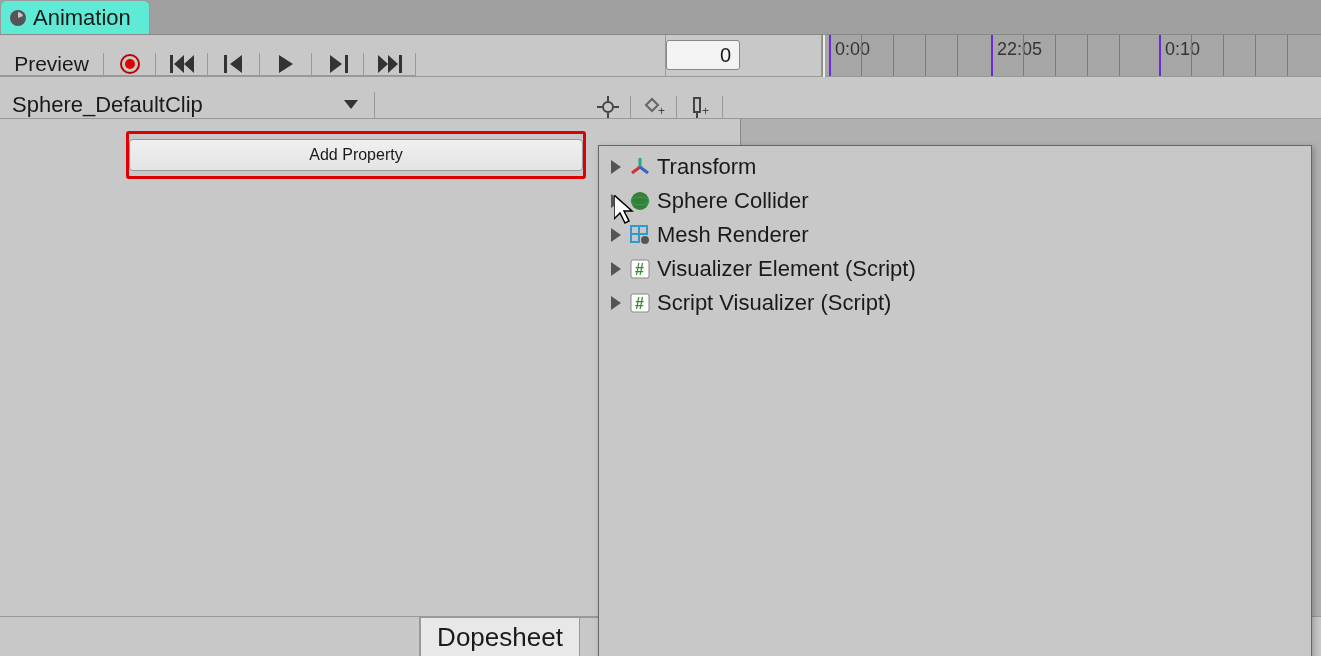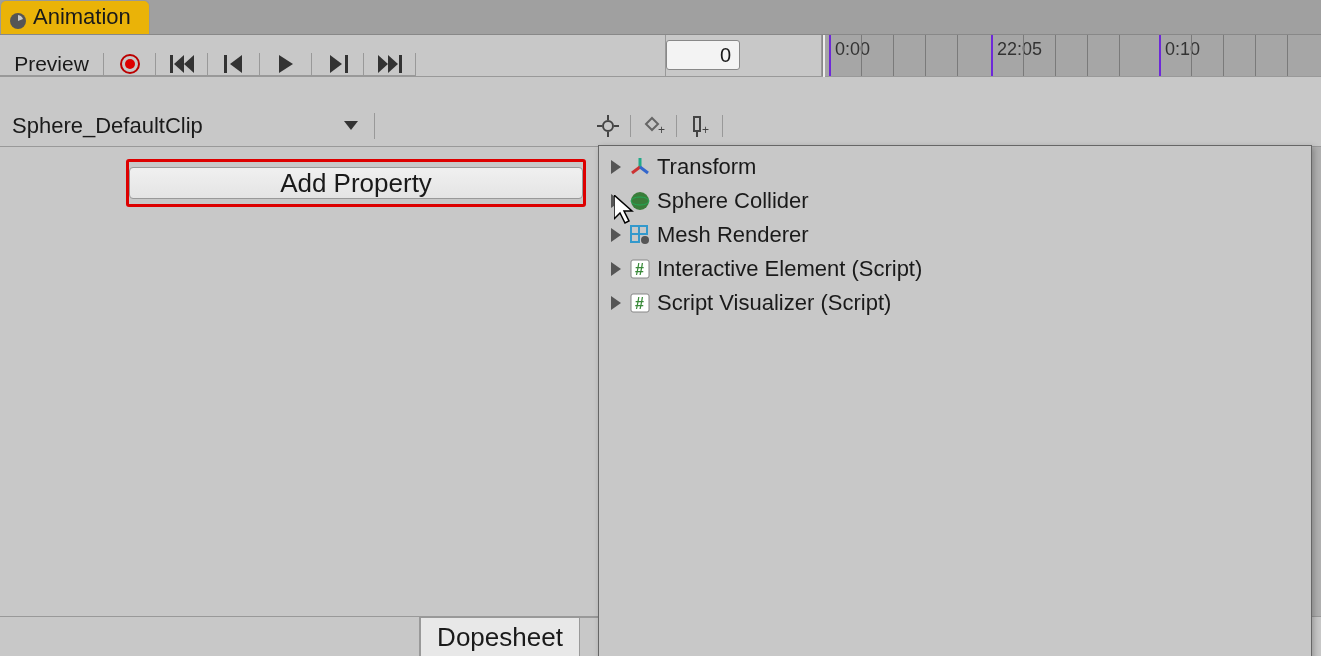--- a/index.html
+++ b/index.html
@@ -1,51 +1,51 @@
 <!DOCTYPE html>
 <html><head>
 <meta charset="utf-8">
 <style>
 * { box-sizing: border-box; margin: 0; padding: 0; font-family: Arial, Helvetica, sans-serif; }
 body { background: #c8c8c8; width: 1321px; height: 656px; overflow: hidden; position: relative; font-size: 22px; color: #1a1a1a; }
 
 
 .tab-bar { height: 35px; display: flex; align-items: flex-end; background: #a0a0a0; border-bottom: 1px solid #888; }
-.tab { background: #eab308; border: 1px solid #999; border-bottom: none; border-top-left-radius: 6px; border-top-right-radius: 6px; padding: 4px 18px 4px 8px; display: flex; align-items: flex-end; gap: 6px; height: 34px; }
+.tab { background: #5eead4; border: 1px solid #999; border-bottom: none; border-top-left-radius: 6px; border-top-right-radius: 6px; padding: 4px 18px 4px 8px; display: flex; align-items: center; gap: 6px; height: 34px; }
 .tab-icon { width: 18px; height: 18px; }
 
 
 .toolbar { height: 42px; background: #c8c8c8; border-bottom: 1px solid #999; display: flex; align-items: stretch; }
 .tool-btn { border: 1px solid #999; border-top: none; border-left: none; display: flex; align-items: center; justify-content: center; background: #c8c8c8; cursor: pointer; margin-top: 18px; }
 .preview-btn { width: 104px; font-size: 21px; }
 .rec-btn { width: 52px; }
 .trans-btn { width: 52px; }
 .frame-field { margin-left: auto; width: 74px; background: #f3f3f3; border: 1px solid #888; border-radius: 3px; height: 30px; margin-top: 5px; margin-right: 6px; display: flex; align-items: center; justify-content: flex-end; padding-right: 8px; font-size: 20px; }
 .timeline-ruler { flex: 1; background: #a6a6a6; position: relative; border-left: 1px solid #888; }
 .ruler-tick { position: absolute; top: 0; height: 100%; border-left: 1px solid #7a7a7a; }
 .ruler-main { border-left: 2px solid #6d28d9; }
 .ruler-label { position: absolute; top: 4px; left: 4px; font-size: 18px; color: #333; }
 .playhead-line { position: absolute; top: 0; left: 0; width: 2px; height: 42px; background: #eee; }
 
 
-.row2 { height: 42px; display: flex; align-items: center; border-bottom: 1px solid #999; background: #c8c8c8; margin-top: 28px; }
+.row2 { height: 42px; display: flex; align-items: flex-end; border-bottom: 1px solid #999; background: #c8c8c8; }
 .clip-dd { width: 375px; display: flex; align-items: center; padding: 0 12px; border-right: 1px solid #999; font-size: 22px; position: relative; cursor: pointer; }
 .clip-dd .caret { position: absolute; right: 16px; }
 .spacer-mid { width: 210px; border-right: 1px solid #999; }
 .small-tool { width: 46px; border-right: 1px solid #999; display: flex; align-items: center; justify-content: center; cursor: pointer; }
 .timeline-body-top { flex: 1; background: #7a7a7a; border-left: 1px solid #666; position: relative; }
 
 
 .main { position: relative; height: calc(656px - 35px - 42px - 42px - 40px); display: flex; }
 .left-pane { width: 740px; position: relative; background: #c8c8c8; }
 .right-pane { flex: 1; background: #b0b0b0; border-left: 1px solid #888; }
 
 
 .add-prop-wrap { position: absolute; top: 12px; left: 126px; width: 460px; height: 48px; border: 3px solid #d00; border-radius: 3px; display: flex; align-items: center; justify-content: center; }
-.add-prop-btn { width: 480px; height: 32px; background: linear-gradient(#f0f0f0,#e4e4e4); border: 1px solid #999; border-radius: 4px; display: flex; align-items: center; justify-content: center; font-size: 26px; cursor: pointer; }
+.add-prop-btn { width: 480px; height: 32px; background: linear-gradient(#f0f0f0,#e4e4e4); border: 1px solid #999; border-radius: 4px; display: flex; align-items: center; justify-content: center; font-size: 16px; cursor: pointer; }
 
 
 .popup { position: absolute; top: 145px; left: 598px; width: 714px; height: 620px; background: #c8c8c8; border: 1px solid #666; box-shadow: 2px 2px 6px rgba(0,0,0,.25); z-index: 10; padding-top: 4px; }
 .popup-row { display: flex; align-items: center; height: 34px; padding-left: 12px; gap: 6px; cursor: pointer; font-size: 22px; }
 .expand-tri { width: 0; height: 0; border-top: 7px solid transparent; border-bottom: 7px solid transparent; border-left: 10px solid #555; margin-right: 2px; }
 .comp-icon { width: 22px; height: 22px; display: flex; align-items: center; justify-content: center; }
 
 
 .cursor-arrow { position: absolute; top: 195px; left: 614px; z-index: 20; pointer-events: none; }
 
@@ -220,21 +220,21 @@
     <span>Mesh Renderer</span>
   </div>
   <div class="popup-row">
     <span class="expand-tri"></span>
     <span class="comp-icon">
       <svg width="22" height="22">
           <rect x="2" y="2" width="18" height="18" rx="2" fill="#fff" stroke="#888"></rect>
           <text x="6" y="17" font-size="16" fill="#3a8a3a" font-weight="bold">#</text>
         </svg>
     </span>
-    <span>Interactive Element (Script)</span>
+    <span>Visualizer Element (Script)</span>
   </div>
   <div class="popup-row">
     <span class="expand-tri"></span>
     <span class="comp-icon">
       <svg width="22" height="22">
           <rect x="2" y="2" width="18" height="18" rx="2" fill="#fff" stroke="#888"></rect>
           <text x="6" y="17" font-size="16" fill="#3a8a3a" font-weight="bold">#</text>
         </svg>
     </span>
     <span>Script Visualizer (Script)</span>

